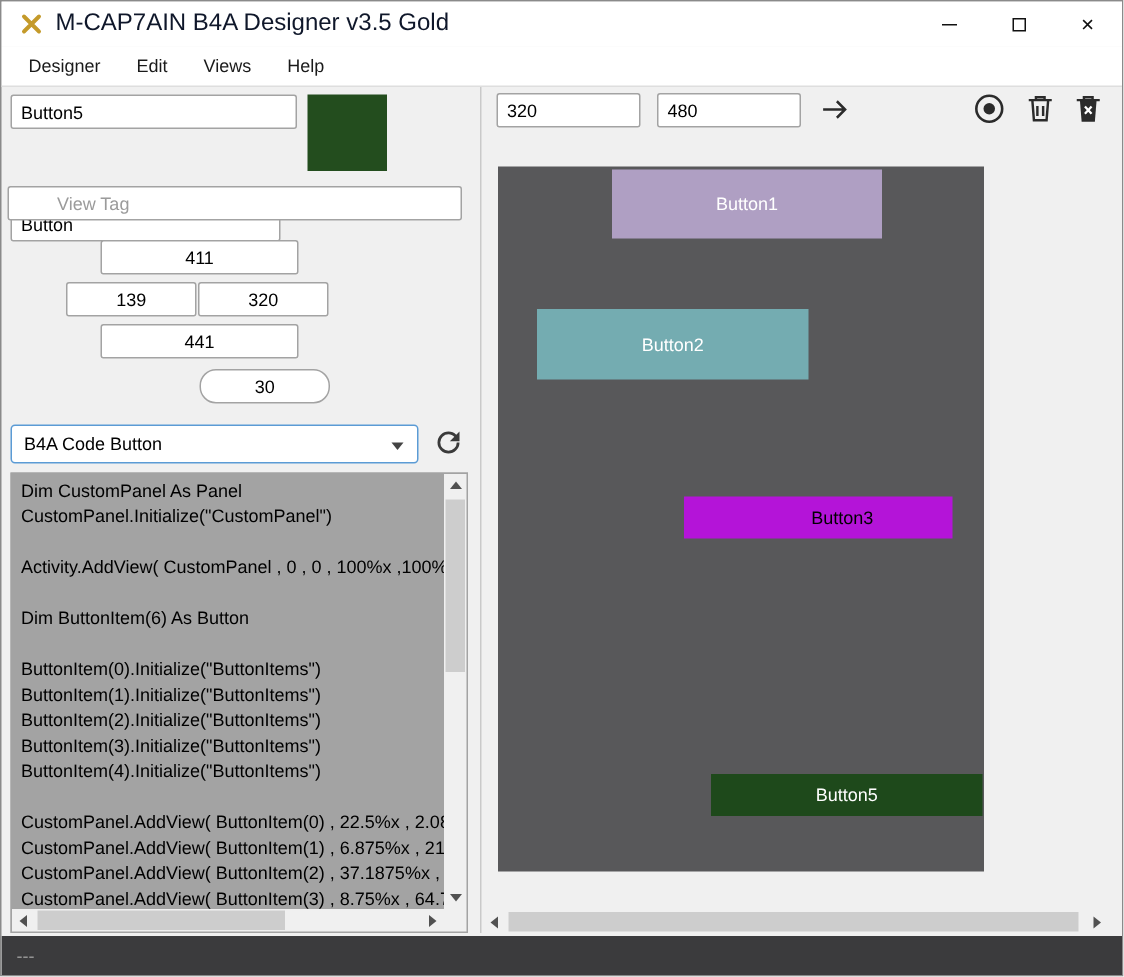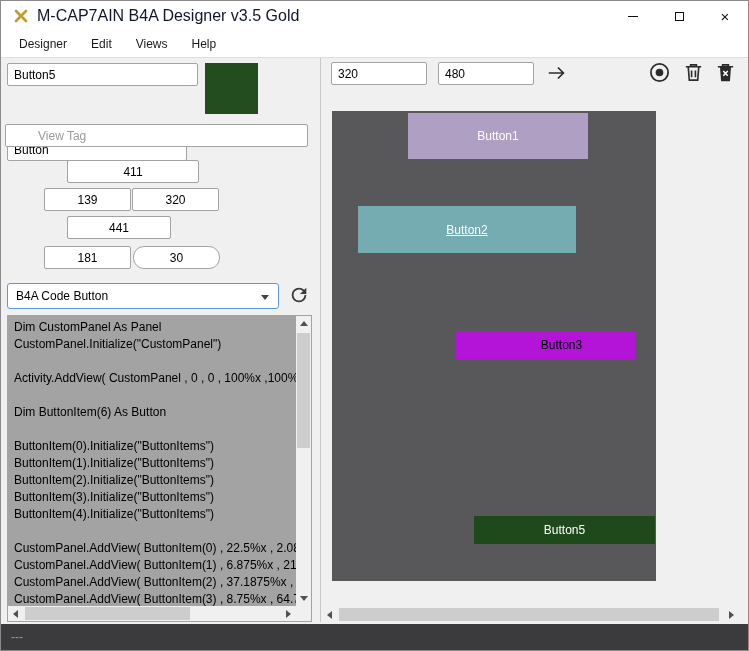--- a/index.html
+++ b/index.html
@@ -109,22 +109,21 @@
 
   <input class="tb" style="left: 6px; top: 62px; width: 191px;" value="Button5">
   <input class="tb" style="left: 6px; top: 92px; width: 180px; margin-top: 45px;" value="Button">
   <div class="swatch" style="background: rgb(35, 77, 30);"></div>
 
   <input class="tb" style="left: 4px; top: 123px; width: 303px; padding-left: 32px;" placeholder="View Tag">
 
   <input class="tb center" style="left: 66px; top: 159px; width: 132px;" value="411">
   <input class="tb center" style="left: 43px; top: 187px; width: 87px;" value="139">
   <input class="tb center" style="left: 131px; top: 187px; width: 87px;" value="320">
-  <input class="tb center" style="left: 66px; top: 215px; width: 104px;" value="441">
-  <input class="tb center" style="left: 43px; top: 245px; width: 87px;" value="181">
+  <input class="tb center" style="left: 66px; top: 215px; width: 132px;" value="441">
   <input class="tb center" style="left: 132px; top: 245px; width: 87px; border-radius: 11px;" value="30">
 
   <div class="combo">
     <span>B4A Code Button</span>
     <span class="combo-caret"></span>
   </div>
   <button class="icon-btn" style="left:283px; top:281px; width:30px; height:28px;">
     <span>
       <svg viewBox="0 0 24 24" width="22" height="22">
         <path d="M17.65 6.35A7.95 7.95 0 0 0 12 4a8 8 0 1 0 8 8h-2a6 6 0 1 1-6-6c1.66 0 3.14.69 4.22 1.78L13 11h7V4l-2.35 2.35z" fill="#3a3a3a"></path>
@@ -209,21 +208,21 @@
       <svg viewBox="0 0 24 24" width="23" height="23">
         <path d="M4 6h16 M9 6V4h6v2" fill="none" stroke="#2b2b2b" stroke-width="1.7"></path>
         <path d="M6.2 6l1.2 15h9.2L17.8 6z" fill="#2b2b2b"></path>
         <path d="M9.7 10.5l4.6 5 M14.3 10.5l-4.6 5" stroke="#ffffff" stroke-width="1.6" fill="none"></path>
       </svg>
     </span>
   </button>
 
   <div class="canvas" style="background: rgb(88, 88, 90);">
       <div class="canvas-btn" style="left: 76px; top: 2px; width: 180px; height: 46px; background: rgb(175, 159, 195); color: rgb(255, 255, 255);">Button1</div>
-      <div class="canvas-btn" style="left: 26px; top: 95px; width: 218px; height: 47px; background: rgb(116, 172, 177); color: rgb(255, 255, 255); text-decoration: underline;">Button2</div>
+      <div class="canvas-btn" style="left: 26px; top: 95px; width: 181px; height: 47px; background: rgb(116, 172, 177); color: rgb(255, 255, 255);">Button2</div>
       <div class="canvas-btn" style="left: 124px; top: 220px; width: 179px; height: 28px; background: rgb(180, 20, 216); color: rgb(0, 0, 0); padding-left: 32px;">Button3</div>
       <div class="canvas-btn" style="left: 142px; top: 405px; width: 181px; height: 28px; background: rgb(30, 73, 27); color: rgb(255, 255, 255);">Button5</div>
     </div>
 
   <div class="rp-hscroll">
     <div class="sb-btn" style="left:0; top:0;">
       <span class="tri-left"></span>
     </div>
     <div class="sb-thumb" style="left:17px; top:1px; width:380px; height:13px;"></div>
     <div class="sb-btn" style="left:402px; top:0;">

